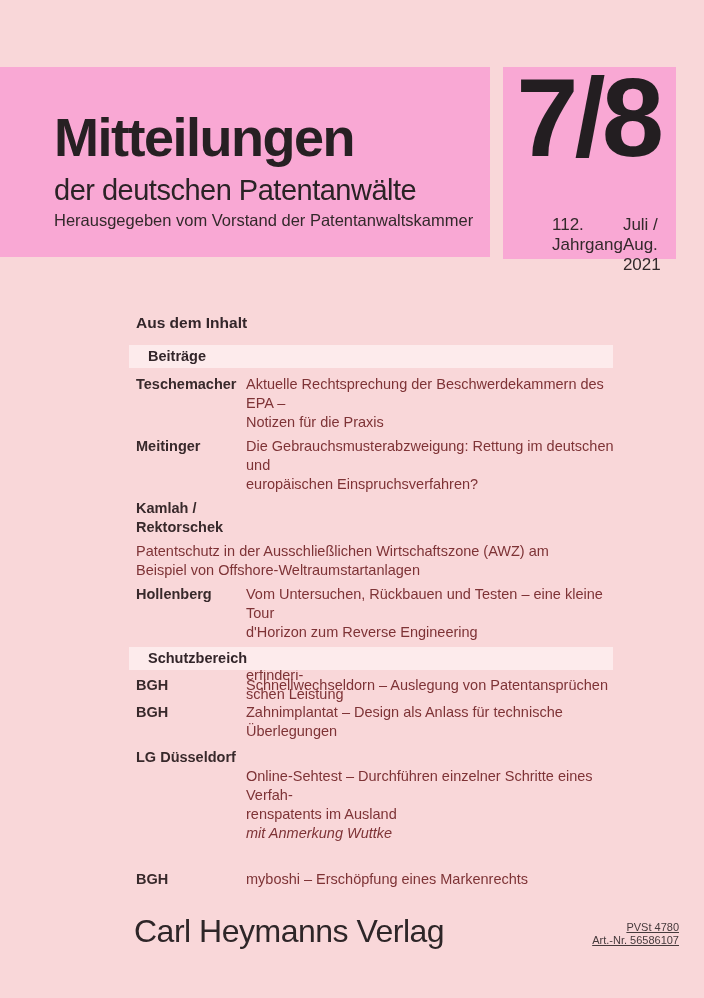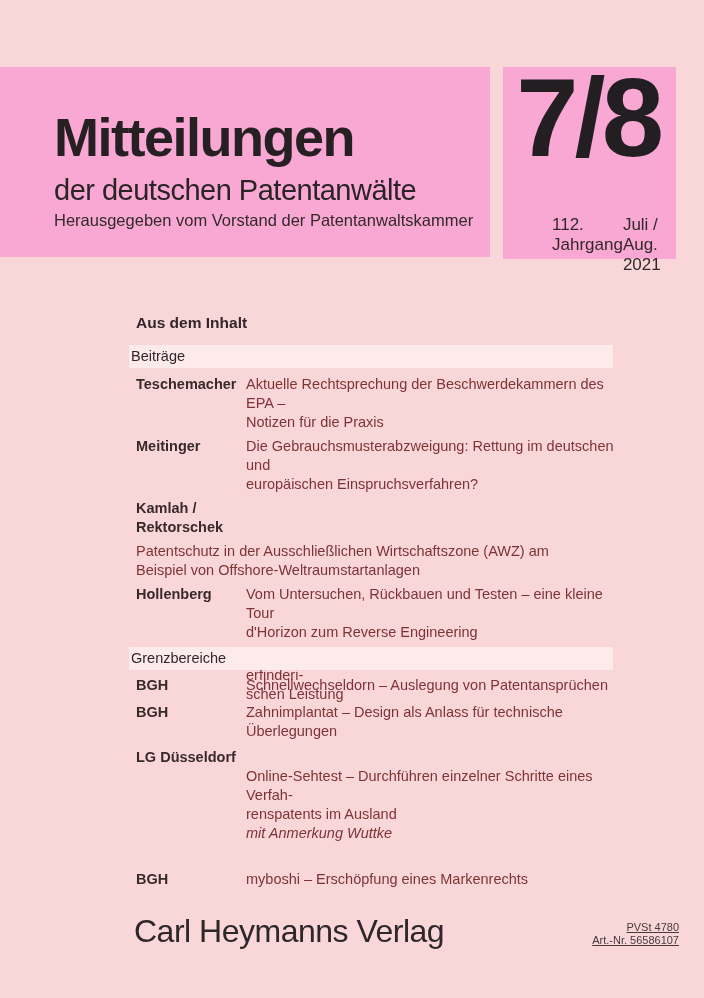--- a/index.html
+++ b/index.html
@@ -74,24 +74,24 @@
     font-size: 15.5px;
     font-weight: bold;
     color: #33262a;
   }
   .section-band {
     position: absolute;
     left: 129px;
     width: 484px; height: 23px;
     background: #fdebec;
     font-size: 14.5px;
-    font-weight: normal;
+    font-weight: bold;
     color: #33262a;
     line-height: 23px;
-    padding-left: 2px;
+    padding-left: 19px;
     box-sizing: border-box;
   }
   .band-beitraege { top: 345px; }
   .band-entscheidungen { top: 647px; }
   .rows {
     position: absolute;
     left: 136px;
     width: 478px;
   }
   .rows-beitraege { top: 375px; }
@@ -188,21 +188,21 @@
       <div class="col-title">Vom Untersuchen, Rückbauen und Testen – eine kleine Tour
 d'Horizon zum Reverse Engineering</div>
     </div>
     <div class="row">
       <div class="col-label">May</div>
       <div class="col-title">Grenzbereiche der dem Schutzbereich angemessenen erfinderi-
 schen Leistung</div>
     </div>
   </div>
 
-  <div class="section-band band-entscheidungen">Grenzbereiche</div>
+  <div class="section-band band-entscheidungen">Schutzbereich</div>
 
   <div class="rows rows-entscheidungen">
     <div class="row">
       <div class="col-label">BGH</div>
       <div class="col-title">Schnellwechseldorn – Auslegung von Patentansprüchen</div>
     </div>
     <div class="row">
       <div class="col-label">BGH</div>
       <div class="col-title">Zahnimplantat – Design als Anlass für technische Überlegungen</div>
     </div>

